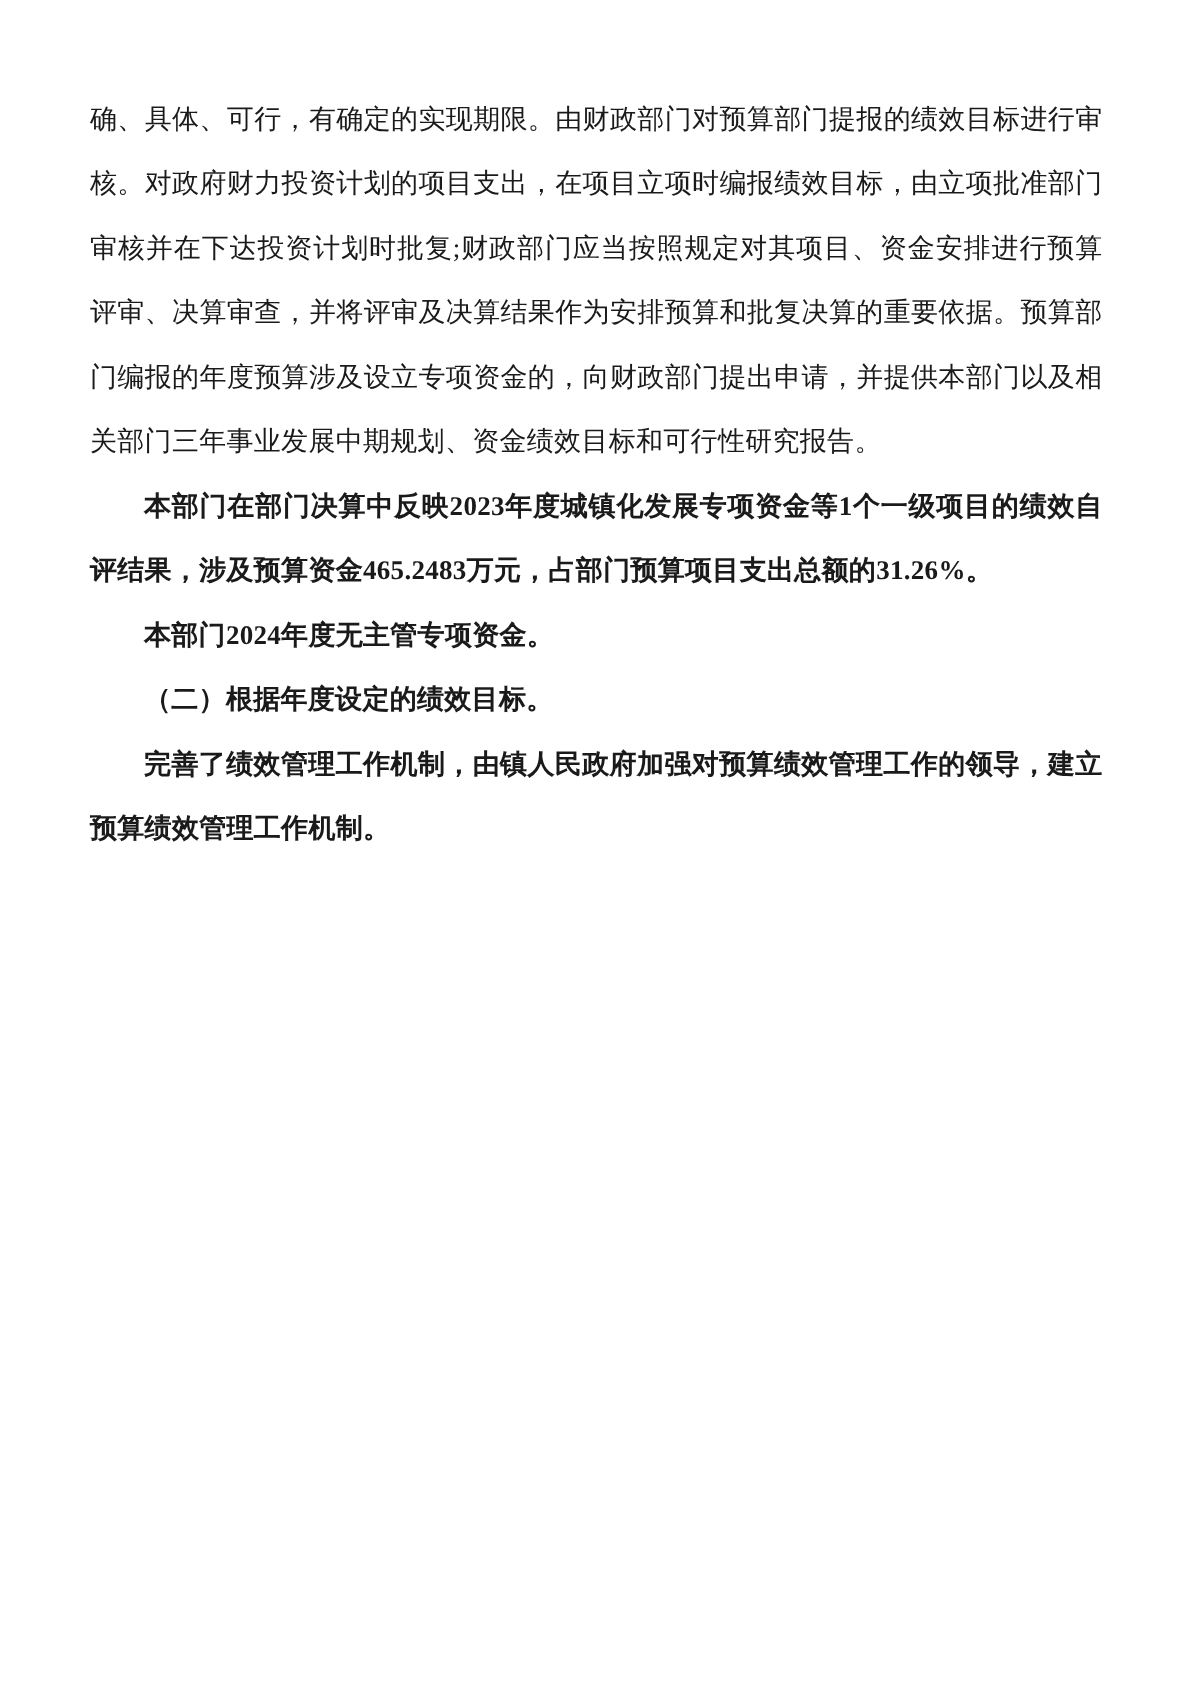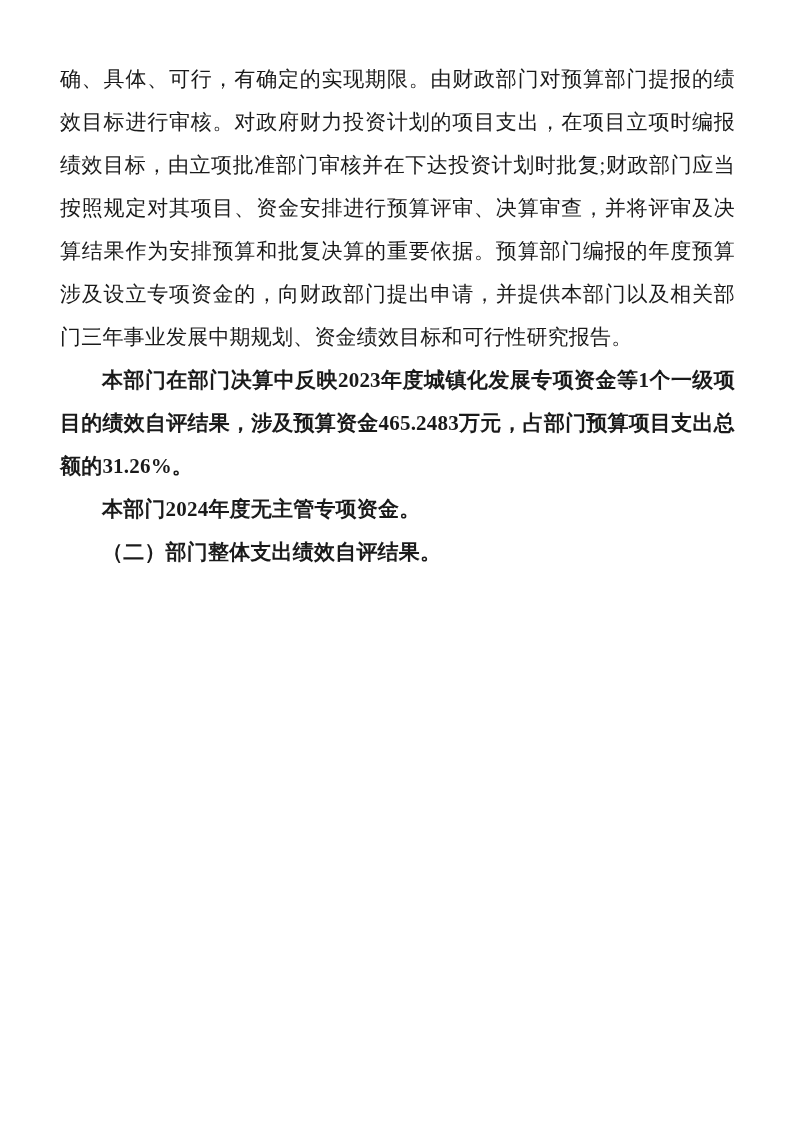--- a/index.html
+++ b/index.html
@@ -12,36 +12,37 @@
     width: 793px;
     height: 1122px;
     background: #ffffff;
     overflow: hidden;
     box-sizing: border-box;
     padding: 58px 58px 0 60px;
   }
   .content p {
     margin: 0;
     font-family: "Liberation Serif", "DejaVu Serif", serif;
-    font-size: 21px;
+    font-size: 18px;
     line-height: 43px;
     color: #1a1a1a;
     text-align: justify;
     text-justify: inter-character;
     letter-spacing: 0.2px;
     word-break: break-all;
   }
   .content p.indent {
     text-indent: 2em;
     font-weight: bold;
   }
 </style>
 </head>
 <body>
 
 <div class="page">
   <div class="content">
     <p>确、具体、可行，有确定的实现期限。由财政部门对预算部门提报的绩效目标进行审核。对政府财力投资计划的项目支出，在项目立项时编报绩效目标，由立项批准部门审核并在下达投资计划时批复;财政部门应当按照规定对其项目、资金安排进行预算评审、决算审查，并将评审及决算结果作为安排预算和批复决算的重要依据。预算部门编报的年度预算涉及设立专项资金的，向财政部门提出申请，并提供本部门以及相关部门三年事业发展中期规划、资金绩效目标和可行性研究报告。</p>
     <p class="indent">本部门在部门决算中反映2023年度城镇化发展专项资金等1个一级项目的绩效自评结果，涉及预算资金465.2483万元，占部门预算项目支出总额的31.26%。</p>
     <p class="indent">本部门2024年度无主管专项资金。</p>
-    <p class="indent">（二）部门整体支出绩效自评结果。</p>
+    <p class="indent">（二）根据年度设定的绩效目标。</p>
+    <p class="indent">完善了绩效管理工作机制，由镇人民政府加强对预算绩效管理工作的领导，建立预算绩效管理工作机制。</p>
   </div>
 </div>
 
 </body></html>

